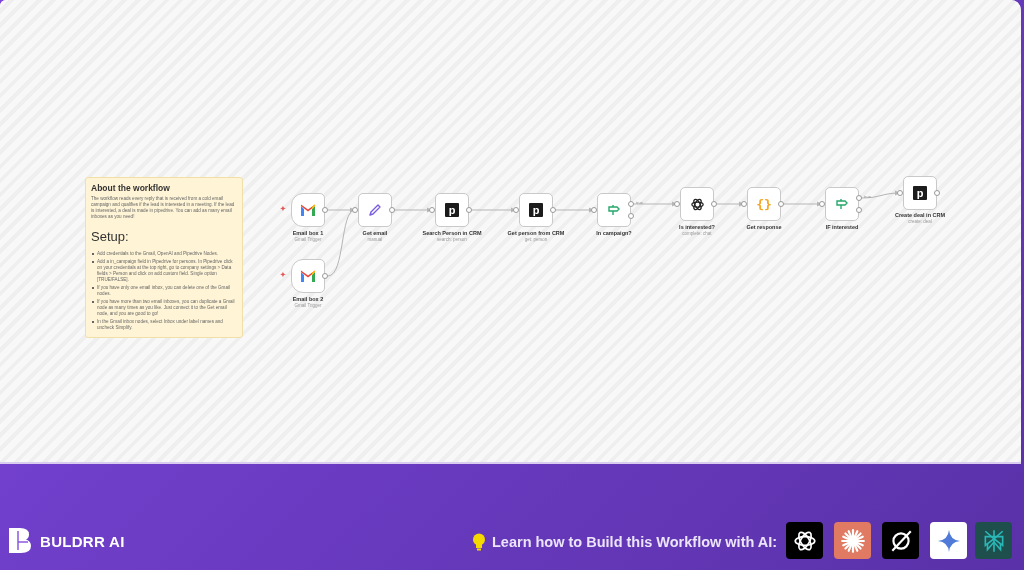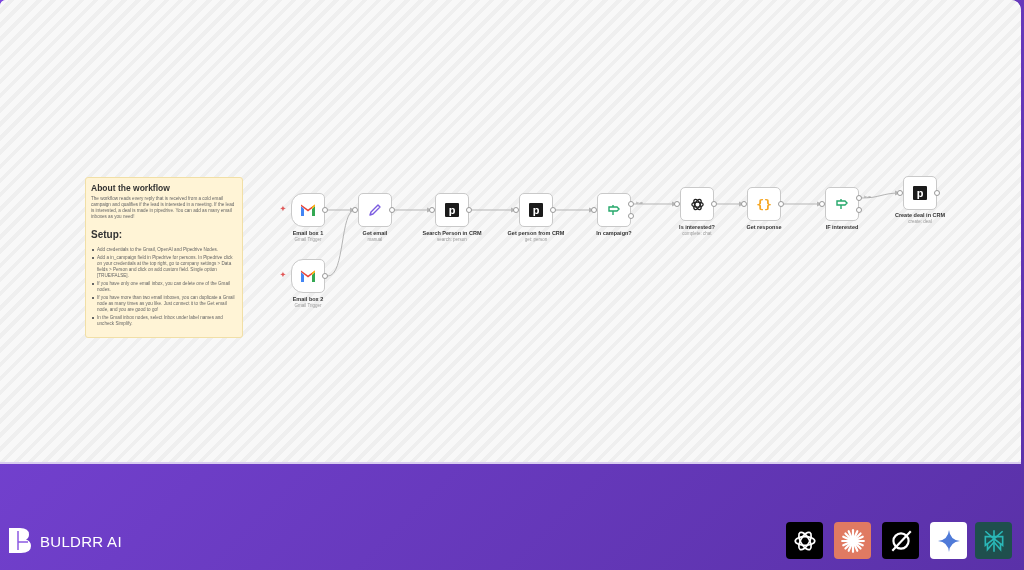--- a/index.html
+++ b/index.html
@@ -5,36 +5,36 @@
 *{box-sizing:border-box;margin:0;padding:0}
 html,body{width:1024px;height:570px;overflow:hidden;background:#5b2fb0;font-family:"Liberation Sans",sans-serif}
 .frame{position:absolute;left:0;top:0;width:1024px;height:570px;background:linear-gradient(135deg,#7b46dc 0%,#5a31a8 100%)}
 .canvas{position:absolute;left:0;top:0;width:1021px;height:464px;border-radius:0 0 0 0;border-top-right-radius:10px;border-top-left-radius:6px;
  background-color:#f6f6f6;
  background-image:repeating-linear-gradient(135deg,#f8f8f8 0px,#f8f8f8 6px,#efefef 6px,#efefef 10px);
  overflow:hidden;border-bottom:2px solid #d9ccef}
 .note{position:absolute;left:85px;top:177px;width:158px;height:161px;background:#fff4d6;border:1px solid #f1dfa6;border-radius:3px;padding:5px 5px;color:#555}
 .note h3{font-size:8.5px;color:#333;font-weight:bold;margin-bottom:3px}
 .note p{font-size:4.6px;line-height:6px;color:#666;margin-bottom:9px}
-.note h4{font-size:10px;color:#333;font-weight:bold;margin-bottom:7px}
+.note h4{font-size:13px;color:#333;font-weight:normal;margin-bottom:7px}
 .note ul{list-style:none}
 .note li{font-size:4.6px;line-height:6px;color:#666;margin-bottom:2px;padding-left:6px;position:relative}
 .note li:before{content:"";position:absolute;left:1px;top:2px;width:2px;height:2px;background:#666}
 .node{position:absolute;width:34px;height:34px;background:#fff;border:1px solid #c9c9c9;border-radius:5px;display:flex;align-items:center;justify-content:center}
 .node.trigger{border-radius:12px 5px 5px 12px}
 .nlabel{position:absolute;width:110px;text-align:center;font-size:5.5px;color:#333;font-weight:bold}
 .nsub{position:absolute;width:110px;text-align:center;font-size:4.5px;color:#999}
 .port{position:absolute;width:6px;height:6px;border:1px solid #999;border-radius:50%;background:#fff}
 .plus{position:absolute;color:#e05555;font-size:7px;font-weight:bold}
 .edge-label{position:absolute;font-size:4px;color:#999}
 svg.edges{position:absolute;left:0;top:0}
 .ctrl{position:absolute;top:462px;width:38px;height:38px;background:#fff;border:1px solid #c8c8c8;border-radius:5px;display:flex;align-items:center;justify-content:center}
 .bar{position:absolute;left:0;top:514px;width:1024px;height:56px}
 .logo{position:absolute;left:9px;top:528px;width:25px;height:25px}
-.brand{position:absolute;left:40px;top:533px;font-size:15px;color:#fff;font-weight:normal;letter-spacing:0.3px}
+.brand{position:absolute;left:40px;top:533px;font-size:15px;color:#fff;font-weight:bold;letter-spacing:0.3px}
 .learn{position:absolute;left:472px;top:533px;font-size:14.5px;color:#ece4fb;font-weight:bold;display:flex;align-items:center;gap:6px}
 .ai{position:absolute;top:522px;width:37px;height:37px;border-radius:4px;display:flex;align-items:center;justify-content:center}
 </style>
 </head>
 <body>
 
 <div class="frame">
   <div class="canvas">
 
     <div class="note">
@@ -201,20 +201,28 @@
     </div>
   </div>
 
   <div class="bar">
   </div>
   <svg class="logo" viewBox="0 0 25 25">
     <path d="M0 0 L11 0 Q20 0 20 6.5 Q20 10 17 11.5 Q22 13 22 18 Q22 25 12 25 L0 25 Z" fill="#fff"></path>
     <path d="M9 3 L9 22 M9 14 L19 14" stroke="#8c5ae2" stroke-width="1.5"></path>
   </svg>
   <div class="brand">BULDRR AI</div>
+  <div class="learn">
+    <svg width="14" height="18" viewBox="0 0 14 18">
+        <circle cx="7" cy="6.5" r="6" fill="#f5d800"></circle>
+        <rect x="4" y="11" width="6" height="4" fill="#f5d800"></rect>
+        <rect x="5" y="15.5" width="4" height="2" fill="#f5d800"></rect>
+      </svg>
+    <span>Learn how to Build this Workflow with AI:</span>
+  </div>
 
   <div class="ai" style="left:786px;background:#000">
     <svg width="26" height="26" viewBox="0 0 24 24">
         <g fill="none" stroke="#fff" stroke-width="1.6">
           <ellipse cx="12" cy="12" rx="9" ry="4"></ellipse>
           <ellipse cx="12" cy="12" rx="9" ry="4" transform="rotate(60 12 12)"></ellipse>
           <ellipse cx="12" cy="12" rx="9" ry="4" transform="rotate(120 12 12)"></ellipse>
         </g>
       </svg>
   </div>

